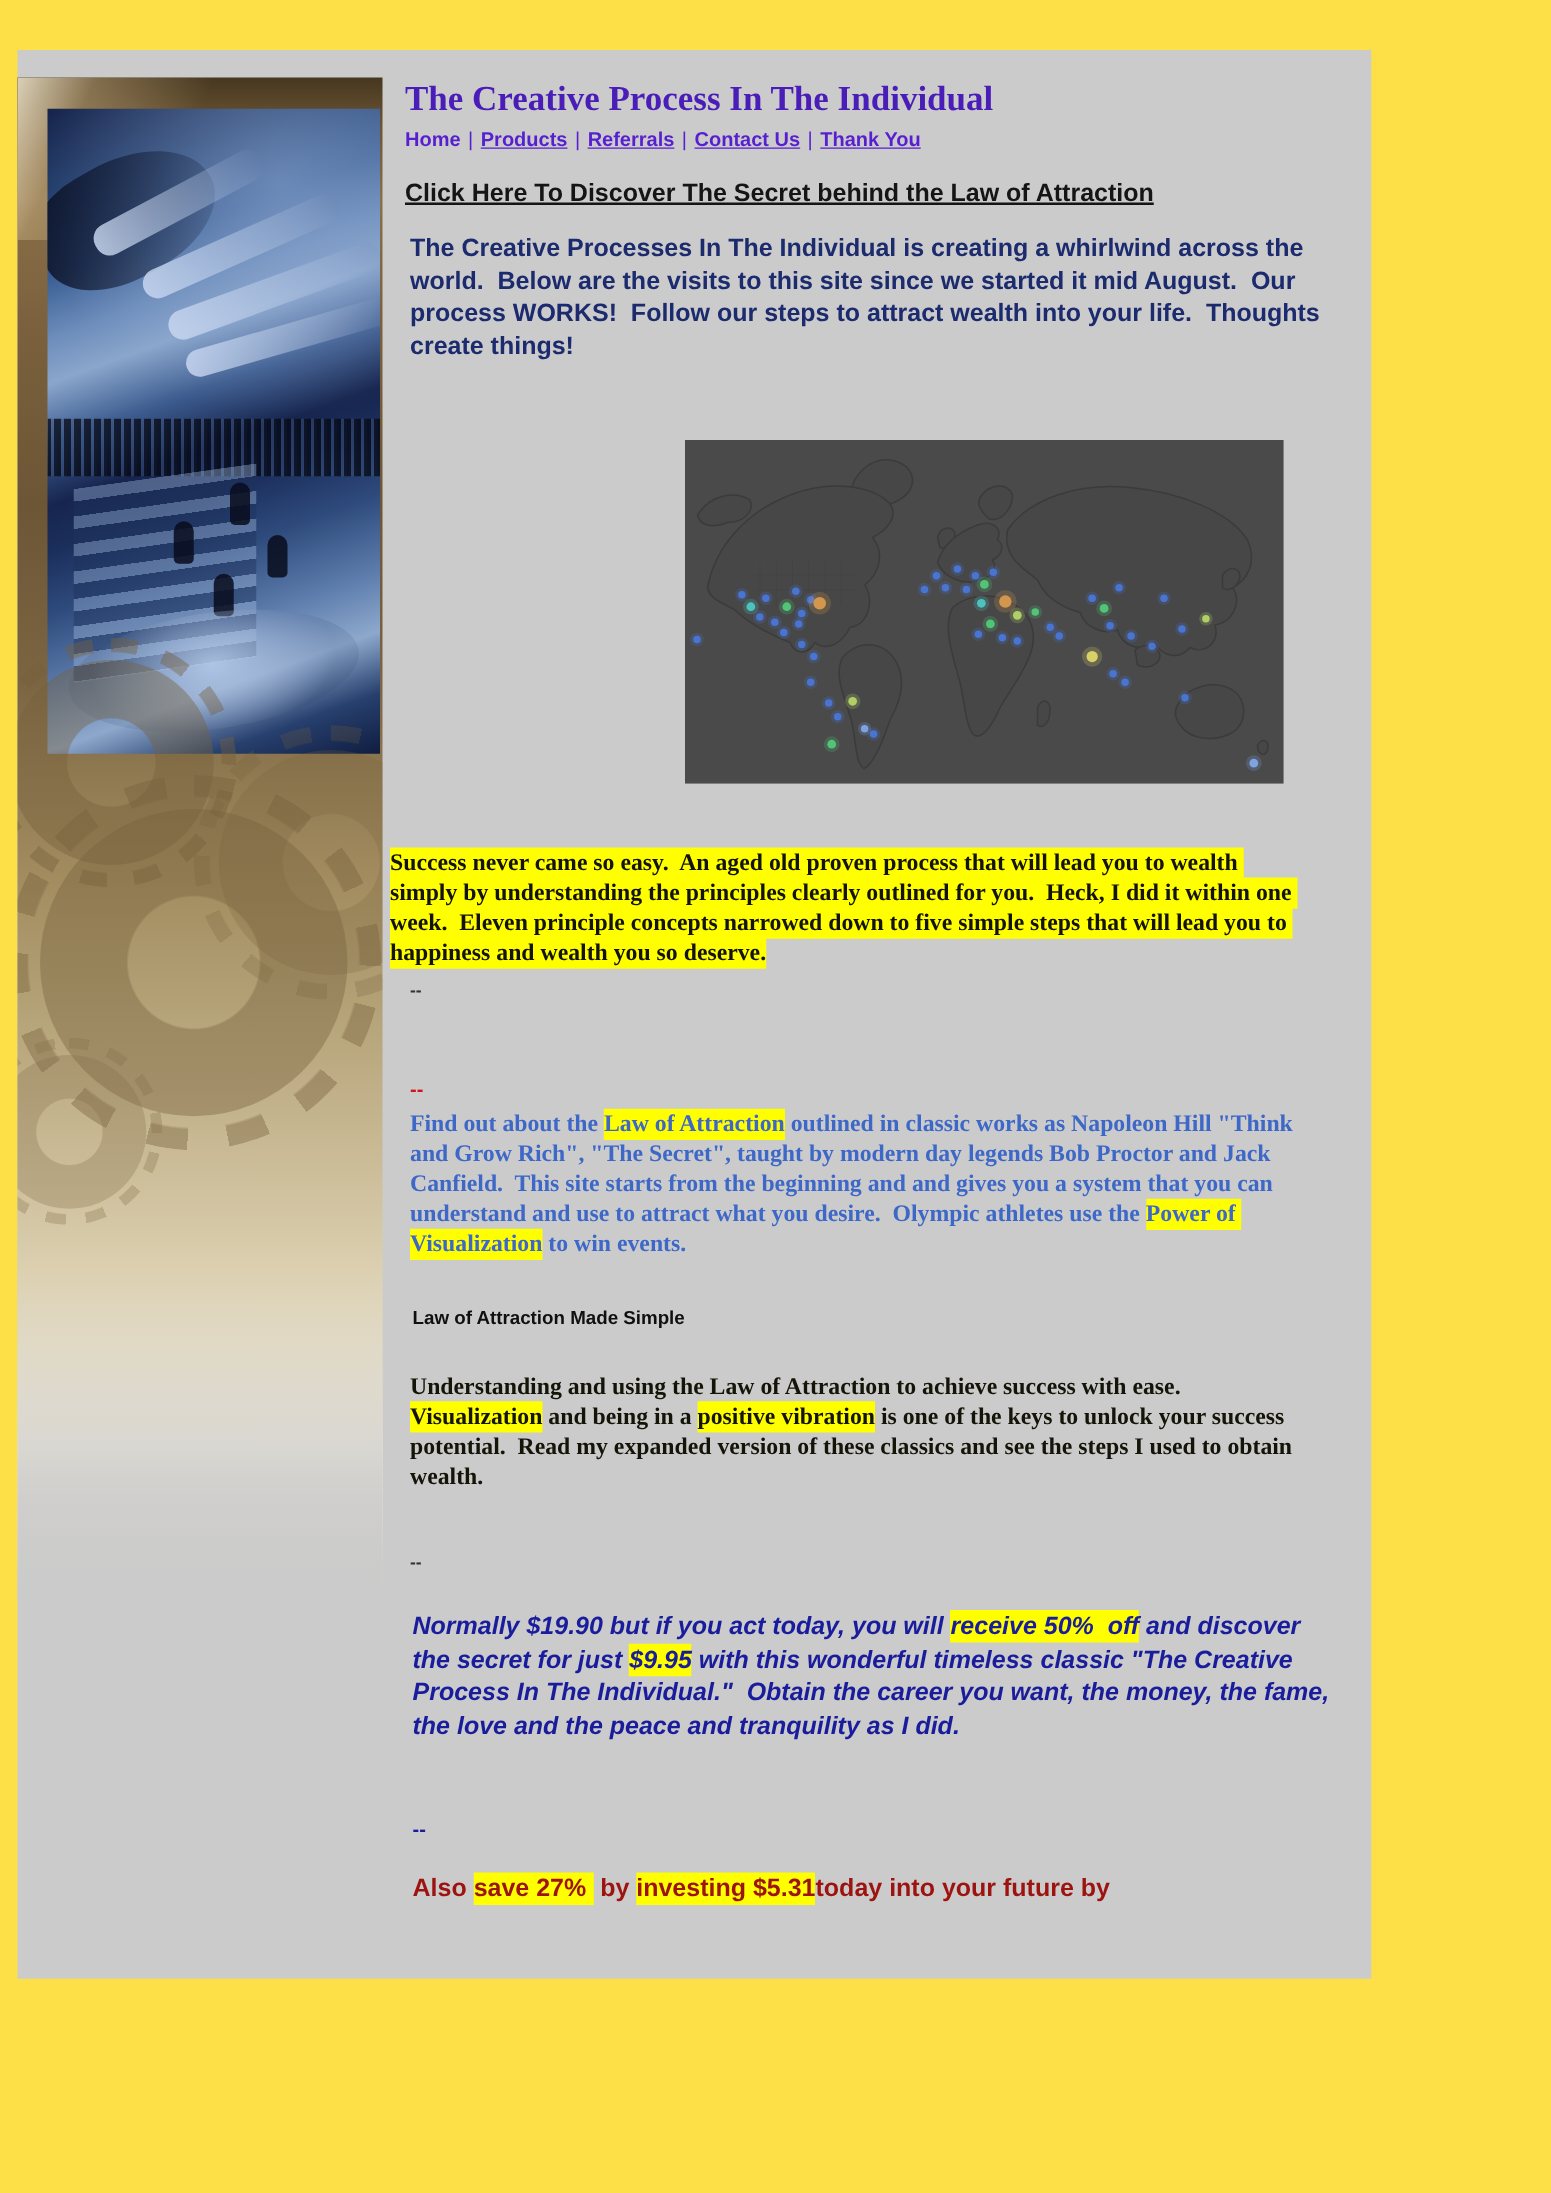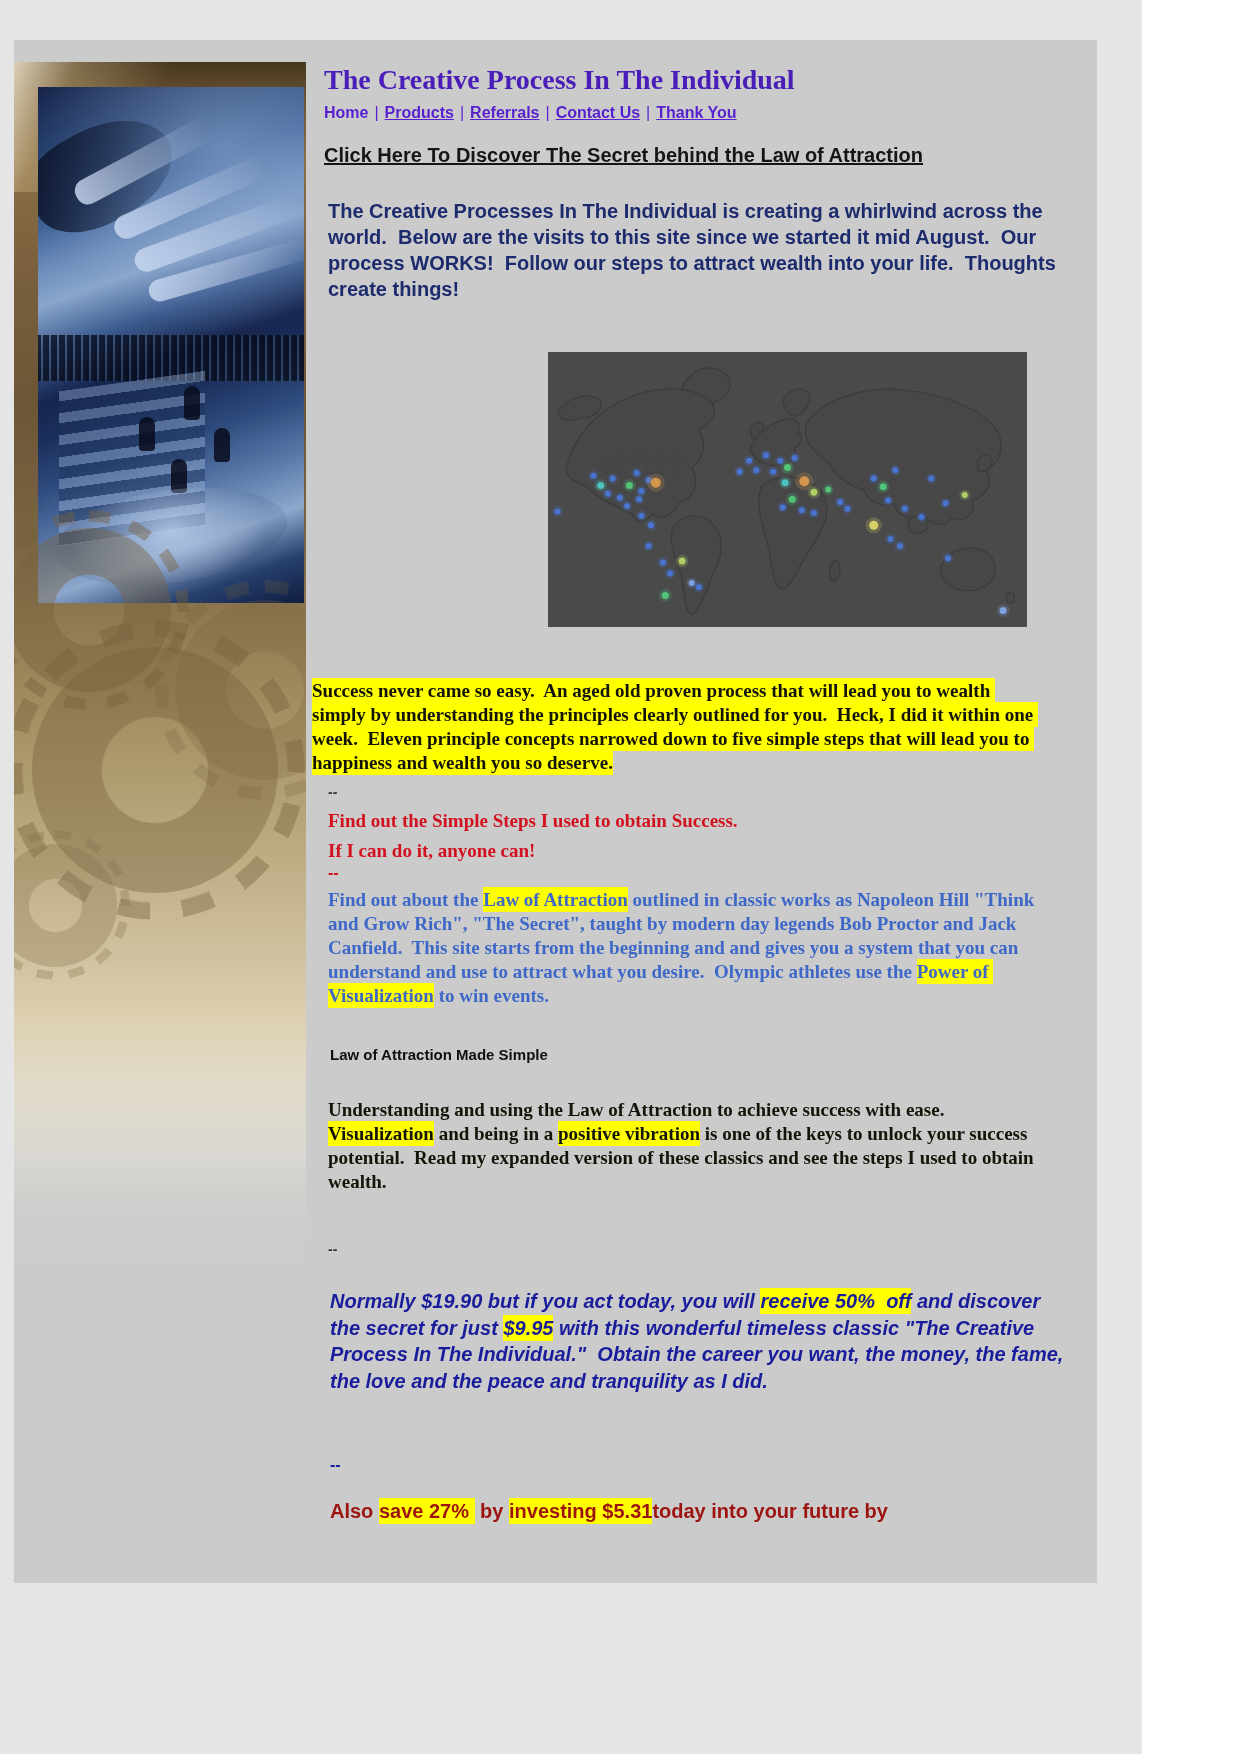--- a/index.html
+++ b/index.html
@@ -1,16 +1,16 @@
 <!DOCTYPE html>
 <html><head>
 <meta charset="utf-8">
 <style>
   html,body{margin:0;padding:0;}
-  .page{position:relative;width:1142px;height:1754px;background:#e5e5e5;overflow:hidden;
+  .page{position:relative;width:1241px;height:1754px;background:#fde047;overflow:hidden;
         font-family:"Liberation Sans",sans-serif;}
   .panel{position:absolute;left:14px;top:40px;width:1083px;height:1543px;background:#cbcbcb;}
 
   
   .sidebar{position:absolute;left:14px;top:62px;width:292px;height:1218px;overflow:hidden;
     background:linear-gradient(180deg,#46371f 0%,#6a5434 3%,#8a7048 8%,#7b613d 16%,#6d5636 28%,
       #7c6542 40%,#907a52 46%,#a18a5e 52%,#ad9a6e 58%,#bfae86 66%,#d6c9a8 76%,#e9e0c6 84%,
       #f2ecdc 90%,#e3ded2 95%,#cfccc4 100%);}
   .sb-top-streak{position:absolute;left:0;top:0;right:0;height:130px;
     background:linear-gradient(115deg,rgba(245,235,210,.85) 0%,rgba(200,175,130,.45) 18%,rgba(70,52,30,0) 45%);}
@@ -53,21 +53,21 @@
   
   .blk{position:absolute;white-space:pre-wrap;}
   .title{left:324px;top:62px;font-family:"Liberation Serif",serif;font-weight:700;
          font-size:28px;line-height:36px;color:#4a1cb8;}
   .nav{left:324px;top:104px;font-size:16px;font-weight:700;color:#571fd0;}
   .nav .navsep{font-weight:400;padding:0 6px;color:#571fd0;}
   .nav .navlink{text-decoration:underline;cursor:pointer;}
   .nav .navlink.active{text-decoration:none;text-align:center;}
   .cta{left:324px;top:144px;font-size:20px;font-weight:700;color:#151515;
        text-decoration:underline;cursor:pointer;}
-  .intro{left:328px;top:198px;width:740px;font-size:20px;line-height:26px;font-weight:700;color:#1c2a6e;}
+  .intro{left:328px;top:186px;width:740px;font-size:20px;line-height:26px;font-weight:700;color:#1c2a6e;}
   .serifp{font-family:"Liberation Serif",serif;font-weight:700;font-size:19px;line-height:24px;}
   .success{left:312px;top:679px;width:722px;color:#131308;}
   .hl{background:#ffff00;padding:2px 0;-webkit-box-decoration-break:clone;box-decoration-break:clone;}
   .sep{font-size:14px;font-weight:700;color:#333333;}
   .sep1{left:328px;top:784px;}
   .redlines{left:328px;top:806px;width:722px;color:#d2121f;line-height:30px;}
   .sep2{left:328px;top:864px;color:#d2121f;font-size:16px;}
   .about{left:328px;top:888px;width:722px;color:#3e68c8;}
   .subhead{left:330px;top:1046px;font-size:15px;font-weight:700;color:#101010;}
   .understand{left:328px;top:1098px;width:730px;color:#141408;}
@@ -263,21 +263,20 @@
           <circle cx="399.965" cy="206.25" r="5.4" fill="#4a76d8" opacity="0.22"></circle>
           <circle cx="399.965" cy="206.25" r="3" fill="#4a76d8" opacity="0.95"></circle>
           <circle cx="455.04999999999995" cy="258.5" r="6.3" fill="#7fa6ea" opacity="0.22"></circle>
           <circle cx="455.04999999999995" cy="258.5" r="3.5" fill="#7fa6ea" opacity="0.95"></circle>
         </g>
     </svg>
   </div>
 
   <div class="blk serifp success"><span class="hl">Success never came so easy.  An aged old proven process that will lead you to wealth simply by understanding the principles clearly outlined for you.  Heck, I did it within one week.  Eleven principle concepts narrowed down to five simple steps that will lead you to happiness and wealth you so deserve.</span></div>
   <div class="blk sep sep1">--</div>
-  <div class="blk serifp redlines"><span>Find out the Simple Steps I used to obtain Success.</span><br><span>If I can do it, anyone can!</span></div>
   <div class="blk sep sep2">--</div>
   <div class="blk serifp about"><span>Find out about the </span><span class="hl">Law of Attraction</span><span> outlined in classic works as Napoleon Hill "Think and Grow Rich", "The Secret", taught by modern day legends Bob Proctor and Jack Canfield.  This site starts from the beginning and and gives you a system that you can understand and use to attract what you desire.  Olympic athletes use the </span><span class="hl">Power of Visualization</span><span> to win events.</span></div>
   <div class="blk subhead">Law of Attraction Made Simple</div>
   <div class="blk serifp understand"><span>Understanding and using the Law of Attraction to achieve success with ease.  </span><span class="hl">Visualization</span><span> and being in a </span><span class="hl">positive vibration</span><span> is one of the keys to unlock your success potential.  Read my expanded version of these classics and see the steps I used to obtain wealth.</span></div>
   <div class="blk sep sep3">--</div>
   <div class="blk offer"><span>Normally $19.90 but if you act today, you will </span><span class="hl">receive 50%  off</span><span> and discover the secret for just </span><span class="hl">$9.95</span><span> with this wonderful timeless classic "The Creative Process In The Individual."  Obtain the career you want, the money, the fame, the love and the peace and tranquility as I did.</span></div>
   <div class="blk sep sep4">--</div>
   <div class="blk also"><span>Also </span><span class="hl">save 27% </span><span> by </span><span class="hl">investing $5.31</span><span>today into your future by</span></div>
 </div>
 

